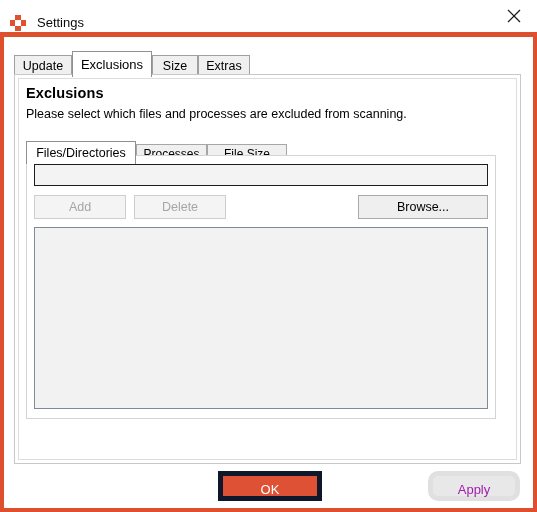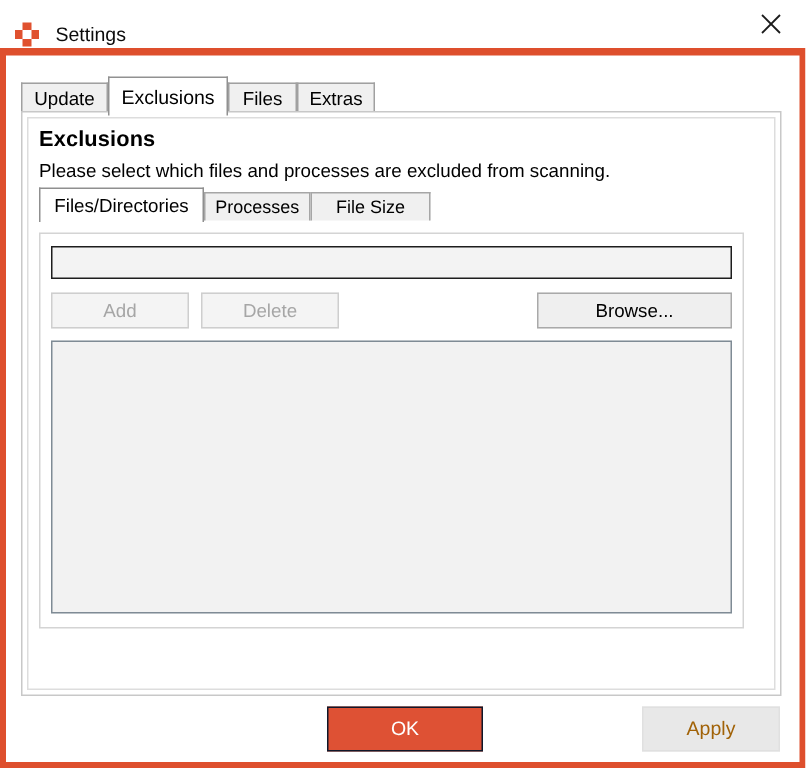--- a/index.html
+++ b/index.html
@@ -151,21 +151,21 @@
   .sec-sub {
     position: absolute;
     left: 22px; top: 70px;
     font-size: 12.5px;
     color: #000000;
   }
 
   
   .inner-tabs {
     position: absolute;
-    left: 22px; top: 88px;
+    left: 22px; top: 104px;
     width: 470px;
     height: 22px;
   }
   .itab {
     position: absolute;
     bottom: 0;
     box-sizing: border-box;
     background: #f0f0f0;
     border: 1px solid #a6a6a6;
     border-bottom: none;
@@ -260,32 +260,33 @@
     left: 10px; top: 434px;
     width: 507px;
     height: 32px;
   }
   .abtn {
     position: absolute;
     top: 0;
     height: 30px;
     box-sizing: border-box;
     background: #de5134;
-    border: 1px solid #0f172a;
+    border: 5px solid #0f172a;
     color: #ffffff;
     font-size: 13px;
     text-align: center;
     line-height: 28px;
     cursor: default;
     font-family: "Liberation Sans", sans-serif;
   }
   .abtn.disabled {
     background: #e8e8e8;
     border-color: #e0e0e0;
-    color: #a16207;
+    color: #a21caf;
+    border-radius: 10px;
   }
 </style>
 </head>
 <body>
 
 <div class="window">
 
   <div class="titlebar">
     <div class="title-icon">
       <div class="cross-v"></div>
@@ -299,21 +300,21 @@
         <line x1="13" y1="1" x2="1" y2="13" stroke="#1a1a1a" stroke-width="1.2"></line>
       </svg>
     </div>
   </div>
 
   <div class="frame">
 
     <div class="outer-tabs">
       <div class="otab" style="left:0px;width:58px;">Update</div>
       <div class="otab active" style="left:58px;width:80px;">Exclusions</div>
-      <div class="otab" style="left:138px;width:46px;">Files</div>
+      <div class="otab" style="left:138px;width:46px;">Size</div>
       <div class="otab" style="left:184px;width:52px;">Extras</div>
     </div>
 
     <div class="panel">
       <div class="panel-inner"></div>
     </div>
 
     <div class="sec-heading">Exclusions</div>
     <div class="sec-sub">Please select which files and processes are excluded from scanning.</div>
 

